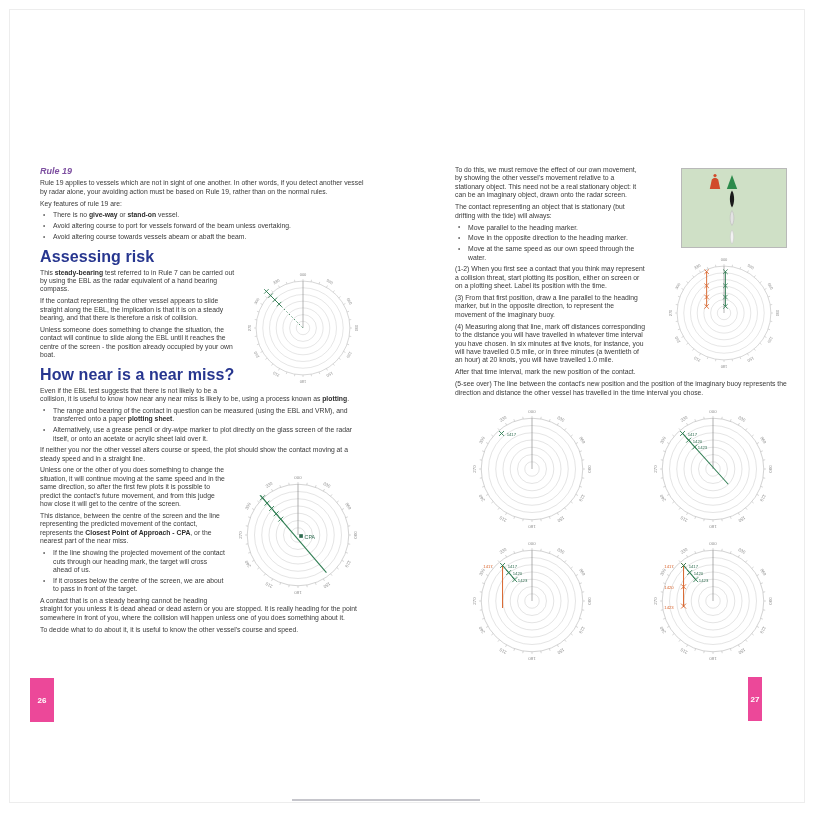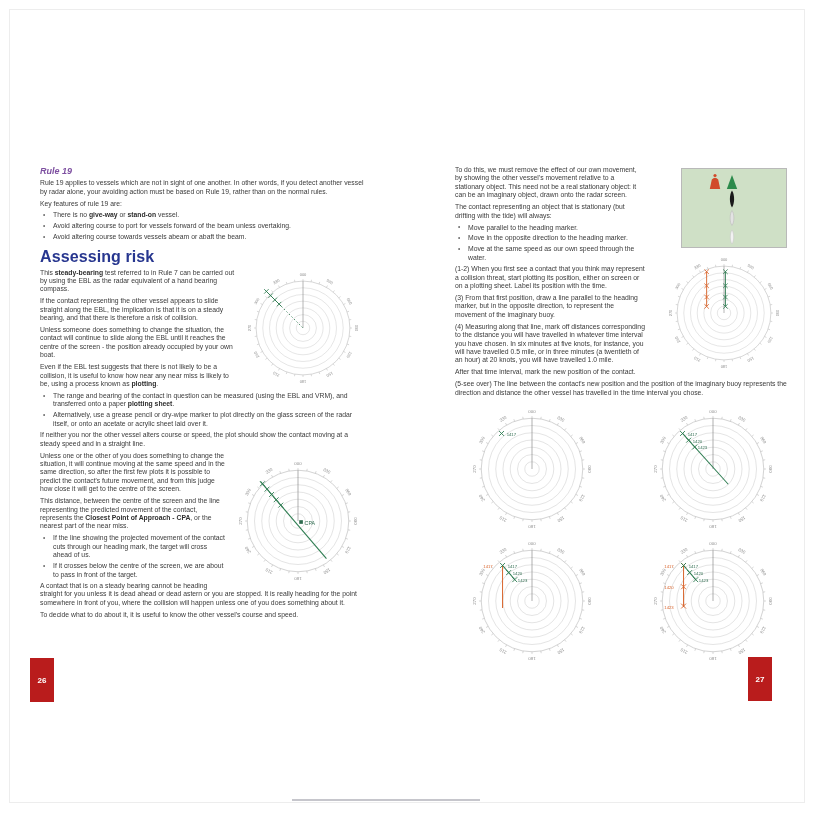--- a/index.html
+++ b/index.html
@@ -25,24 +25,24 @@
   .float-r1{float:right;width:122px;height:122px;margin:-2px 0 2px 6px;}
   .float-r2{float:right;width:132px;height:134px;margin:2px 0 2px 6px;}
   .fig-col{float:right;width:136px;margin:0 0 4px 8px;}
   .green-illus{display:block;width:104px;height:78px;margin:2px 0 4px 28px;border:1px solid #b9b9b9;background:#cfe0c6;}
   .fig-col svg.radar{margin-left:10px;}
   svg.radar{display:block;}
   svg text{font-family:"Liberation Sans", sans-serif;}
 
   .plot-grid{clear:both;display:grid;grid-template-columns:1fr 1fr;gap:0 28px;justify-items:center;margin-top:6px;}
 
-  .page-badge{position:absolute;background:#b91c1c;color:#ffffff;font-weight:bold;font-size:8px;
-    display:flex;align-items:center;justify-content:center;font-family:"Liberation Sans", sans-serif;}
+  .page-badge{position:absolute;background:#ec4899;color:#ffffff;font-weight:bold;font-size:8px;
+    display:flex;align-items:center;justify-content:center;font-family:"Liberation Sans", sans-serif;margin-top:20px;}
   .badge-left{left:30px;top:658px;width:24px;height:44px;}
-  .badge-right{left:748px;top:657px;width:24px;height:44px;}
+  .badge-right{left:748px;top:657px;width:14px;height:44px;}
 </style>
 </head>
 <body>
 
 <div class="frame"></div>
 
 <div class="page page-left">
   <div class="rule-head">Rule 19</div>
   <p>Rule 19 applies to vessels which are not in sight of one another. In other words, if you detect another vessel by radar alone, your avoiding action must be based on Rule 19, rather than on the normal rules.</p>
   <p>Key features of rule 19 are:</p>
@@ -122,20 +122,21 @@
       </g>
       <g transform="translate(-25.5,-25.5)">
         <path d="M-2.4,-2.4L2.4,2.4M-2.4,2.4L2.4,-2.4" stroke="#2f7d52" stroke-width="0.9" fill="none"></path>
       </g>
       <line x1="-23" y1="-23" x2="0" y2="0" stroke="#2f7d52" stroke-width="0.9" stroke-dasharray="1.6,2.2"></line>
     </svg>
   <p>This <strong>steady-bearing</strong> test referred to in Rule 7 can be carried out by using the EBL as the radar equivalent of a hand bearing compass.</p>
   <p>If the contact representing the other vessel appears to slide straight along the EBL, the implication is that it is on a steady bearing, and that there is therefore a risk of collision.</p>
   <p>Unless someone does something to change the situation, the contact will continue to slide along the EBL until it reaches the centre of the screen - the position already occupied by your own boat.</p>
 
+  <h3 class="section">How near is a near miss?</h3>
   <p>Even if the EBL test suggests that there is not likely to be a collision, it is useful to know how near any near miss is likely to be, using a process known as <strong>plotting</strong>.</p>
   <div class="bullets">
     <div class="bullet"><span>The range and bearing of the contact in question can be measured (using the EBL and VRM), and transferred onto a paper <strong>plotting sheet</strong>.</span></div>
     <div class="bullet"><span>Alternatively, use a grease pencil or dry-wipe marker to plot directly on the glass screen of the radar itself, or onto an acetate or acrylic sheet laid over it.</span></div>
   </div>
   <p>If neither you nor the other vessel alters course or speed, the plot should show the contact moving at a steady speed and in a straight line.</p>
   <svg class="radar float-r2" viewBox="-65 -65 130 130">
       <circle cx="0" cy="0" r="7.14" fill="none" stroke="#c9c9c9" stroke-width="0.5"></circle>
       <circle cx="0" cy="0" r="14.29" fill="none" stroke="#c9c9c9" stroke-width="0.5"></circle>
       <circle cx="0" cy="0" r="21.43" fill="none" stroke="#c9c9c9" stroke-width="0.5"></circle>

